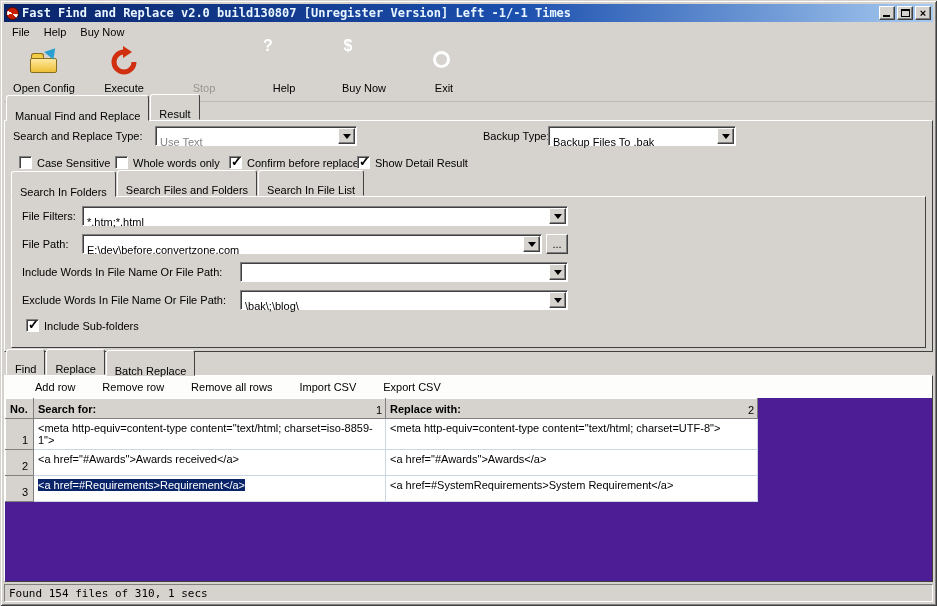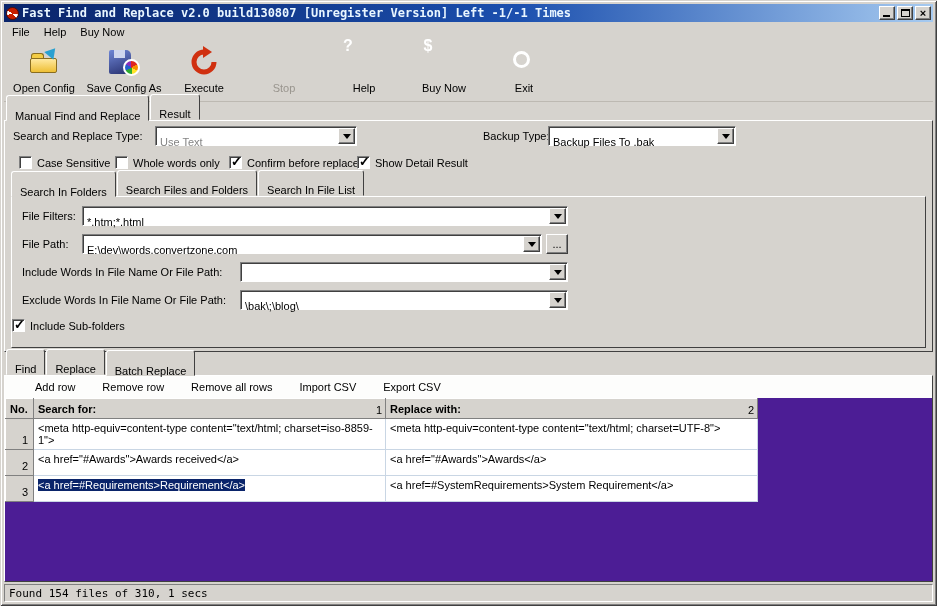--- a/index.html
+++ b/index.html
@@ -162,27 +162,20 @@
     <div class="tb-btn">
       <span class="icon32">
         <span class="folder-tab"></span>
           <span class="folder-body"></span>
           <span class="folder-arrow"></span>
       </span>
       <span class="tb-label">Open Config</span>
     </div>
     <div class="tb-btn">
       <span class="icon32">
-        <span class="floppy"></span>
-          <span class="swirl"></span>
-      </span>
-      <span class="tb-label">Save Config As</span>
-    </div>
-    <div class="tb-btn">
-      <span class="icon32">
         <svg width="32" height="32" viewBox="0 0 32 32">
           <path d="M16 6 a10 10 0 1 0 10 10" fill="none" stroke="#d03010" stroke-width="5"></path>
           <polygon points="15,0 15,12 24,6" fill="#d03010"></polygon>
         </svg>
       </span>
       <span class="tb-label">Execute</span>
     </div>
     <div class="tb-btn disabled">
       <span class="icon32"><span class="sphere gray"></span></span>
       <span class="tb-label">Stop</span>
@@ -258,21 +251,21 @@
       <span class="flabel" style="left:10px; top:13px;">File Filters:</span>
       <div class="combo" style="left:70px; top:9px; width:486px;">
         <span class="combo-text">*.htm;*.html</span>
         <span class="arrow-btn">
             <span class="tri"></span>
           </span>
       </div>
 
       <span class="flabel" style="left:10px; top:41px;">File Path:</span>
       <div class="combo" style="left:70px; top:37px; width:460px;">
-        <span class="combo-text">E:\dev\words.convertzone.com</span>
+        <span class="combo-text">E:\dev\before.convertzone.com</span>
         <span class="arrow-btn">
             <span class="tri"></span>
           </span>
       </div>
       <div class="btn3d" style="left:534px; top:37px; width:22px; height:20px;">...</div>
 
       <span class="flabel" style="left:10px; top:69px;">Include Words In File Name Or File Path:</span>
       <div class="combo" style="left:228px; top:65px; width:328px;">
         <span class="combo-text"></span>
         <span class="arrow-btn">
@@ -281,21 +274,21 @@
       </div>
 
       <span class="flabel" style="left:10px; top:97px;">Exclude Words In File Name Or File Path:</span>
       <div class="combo" style="left:228px; top:93px; width:328px;">
         <span class="combo-text">\bak\;\blog\</span>
         <span class="arrow-btn">
             <span class="tri"></span>
           </span>
       </div>
 
-      <label class="cb checked" style="left:0; top:122px;">
+      <label class="cb checked" style="left:14px; top:122px;">
         <span class="box"></span>
         <span>Include Sub-folders</span>
       </label>
     </div>
   </div>
 
   <div class="tabstrip bottom-tabstrip">
     <div class="tab">Find</div>
     <div class="tab">Replace</div>
     <div class="tab active">Batch Replace</div>

